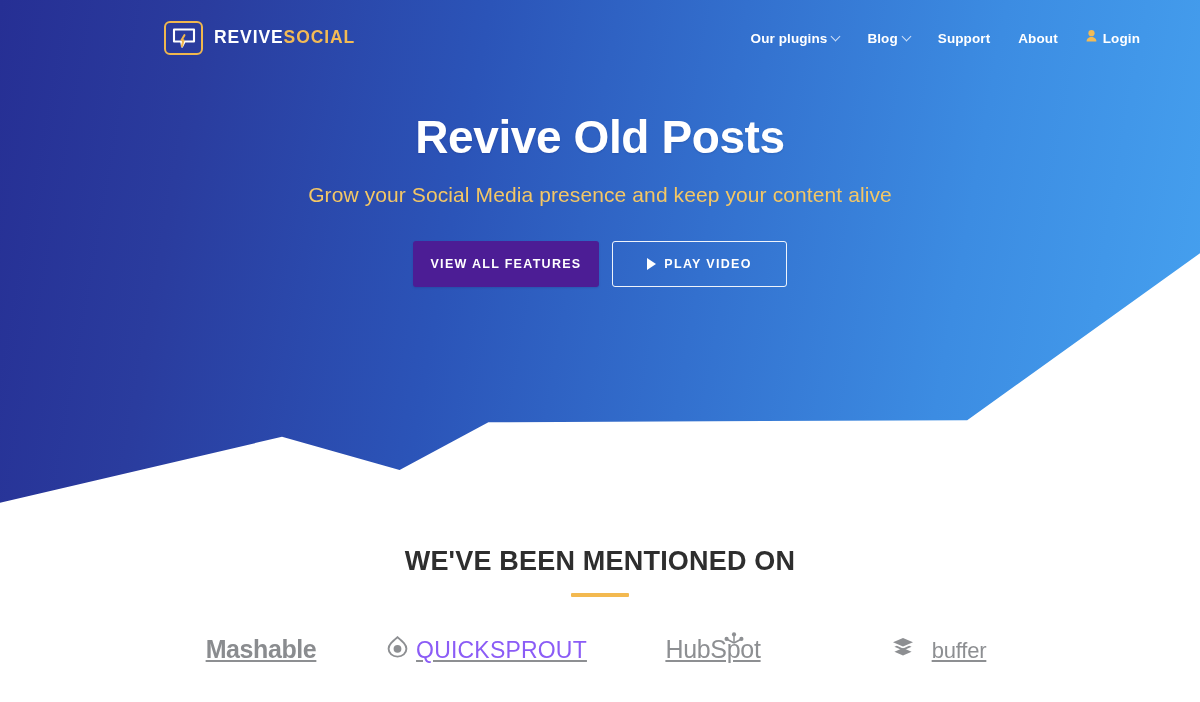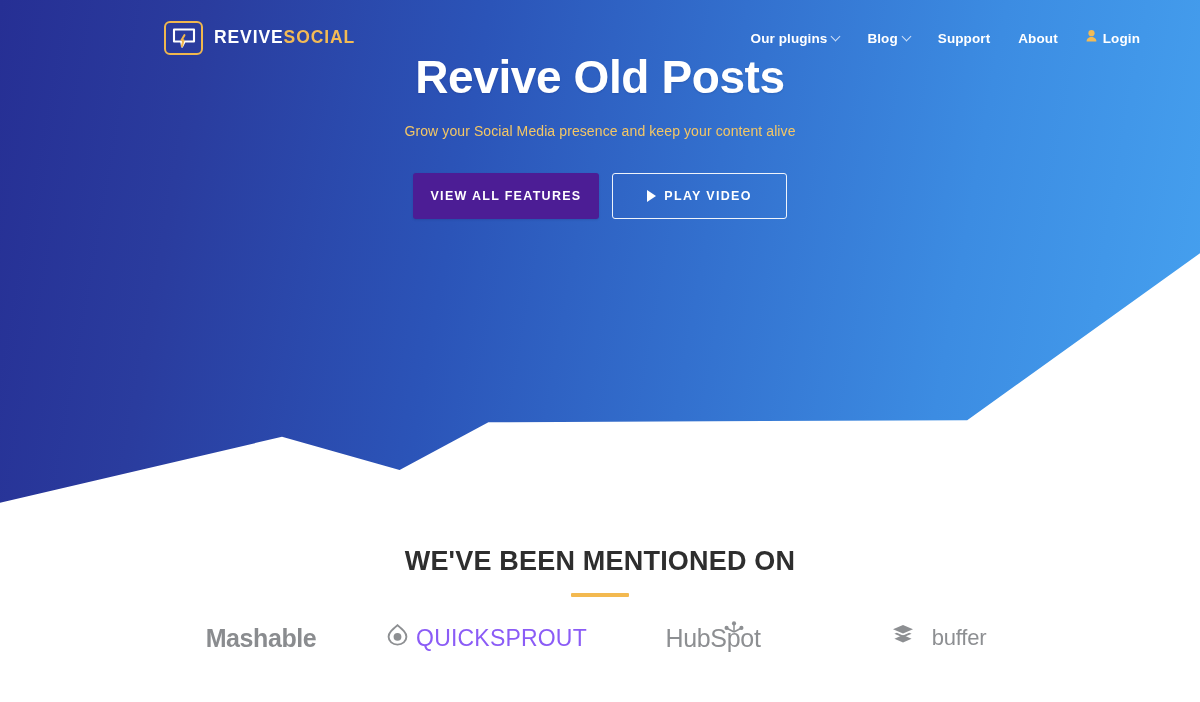--- a/index.html
+++ b/index.html
@@ -82,35 +82,35 @@
     border-bottom:1.6px solid #cfe0f7;
     transform:translateY(-2px) rotate(45deg);
   }
   .nav-item.login { gap:6px; }
   .user-glyph { color:#F3BB55; font-size:12px; line-height:1; transform:translateY(-1px); }
 
   
   .hero-content {
     position:absolute; top:0; left:0;
     width:1200px;
-    padding-top:52px;
+    padding-top:112px;
     text-align:center;
     z-index:4;
   }
   .hero-title {
     color:#ffffff;
     font-size:46px; font-weight:bold;
     letter-spacing:-0.4px;
     line-height:1.12;
     text-shadow:0 1px 2px rgba(18,30,90,.18);
   }
   .hero-sub {
     margin-top:19px;
     color:#F4C765;
-    font-size:14px; font-weight:normal;
+    font-size:21px; font-weight:normal;
     letter-spacing:.1px;
   }
   .hero-actions {
     margin-top:34px;
     display:flex; justify-content:center; align-items:center; gap:13px;
   }
   .btn {
     display:inline-flex; align-items:center; justify-content:center; gap:8px;
     height:46px;
     font-size:12.5px; font-weight:bold;
@@ -159,23 +159,24 @@
     margin:16px auto 0;
     border-radius:1px;
   }
   .logo-row {
     margin-top:27px;
     display:flex; align-items:center; justify-content:center;
     gap:0;
   }
   .logo-cell {
     width:226px;
-    display:flex; align-items:flex-start; justify-content:center;
+    display:flex; align-items:flex-end; justify-content:center;
     color:#8D8F92;
     height:40px;
+    text-decoration:underline;
   }
   .logo-mashable {
     font-size:25px; font-weight:bold; letter-spacing:-.4px; color:#8A8C8F;
   }
   .logo-quicksprout {
     display:flex; align-items:center; gap:8px;
     font-size:23px; font-weight:normal; letter-spacing:.2px; color:#8b5cf6;
   }
   .logo-hubspot {
     font-size:25px; font-weight:normal; letter-spacing:-.3px; color:#8D8F92;

